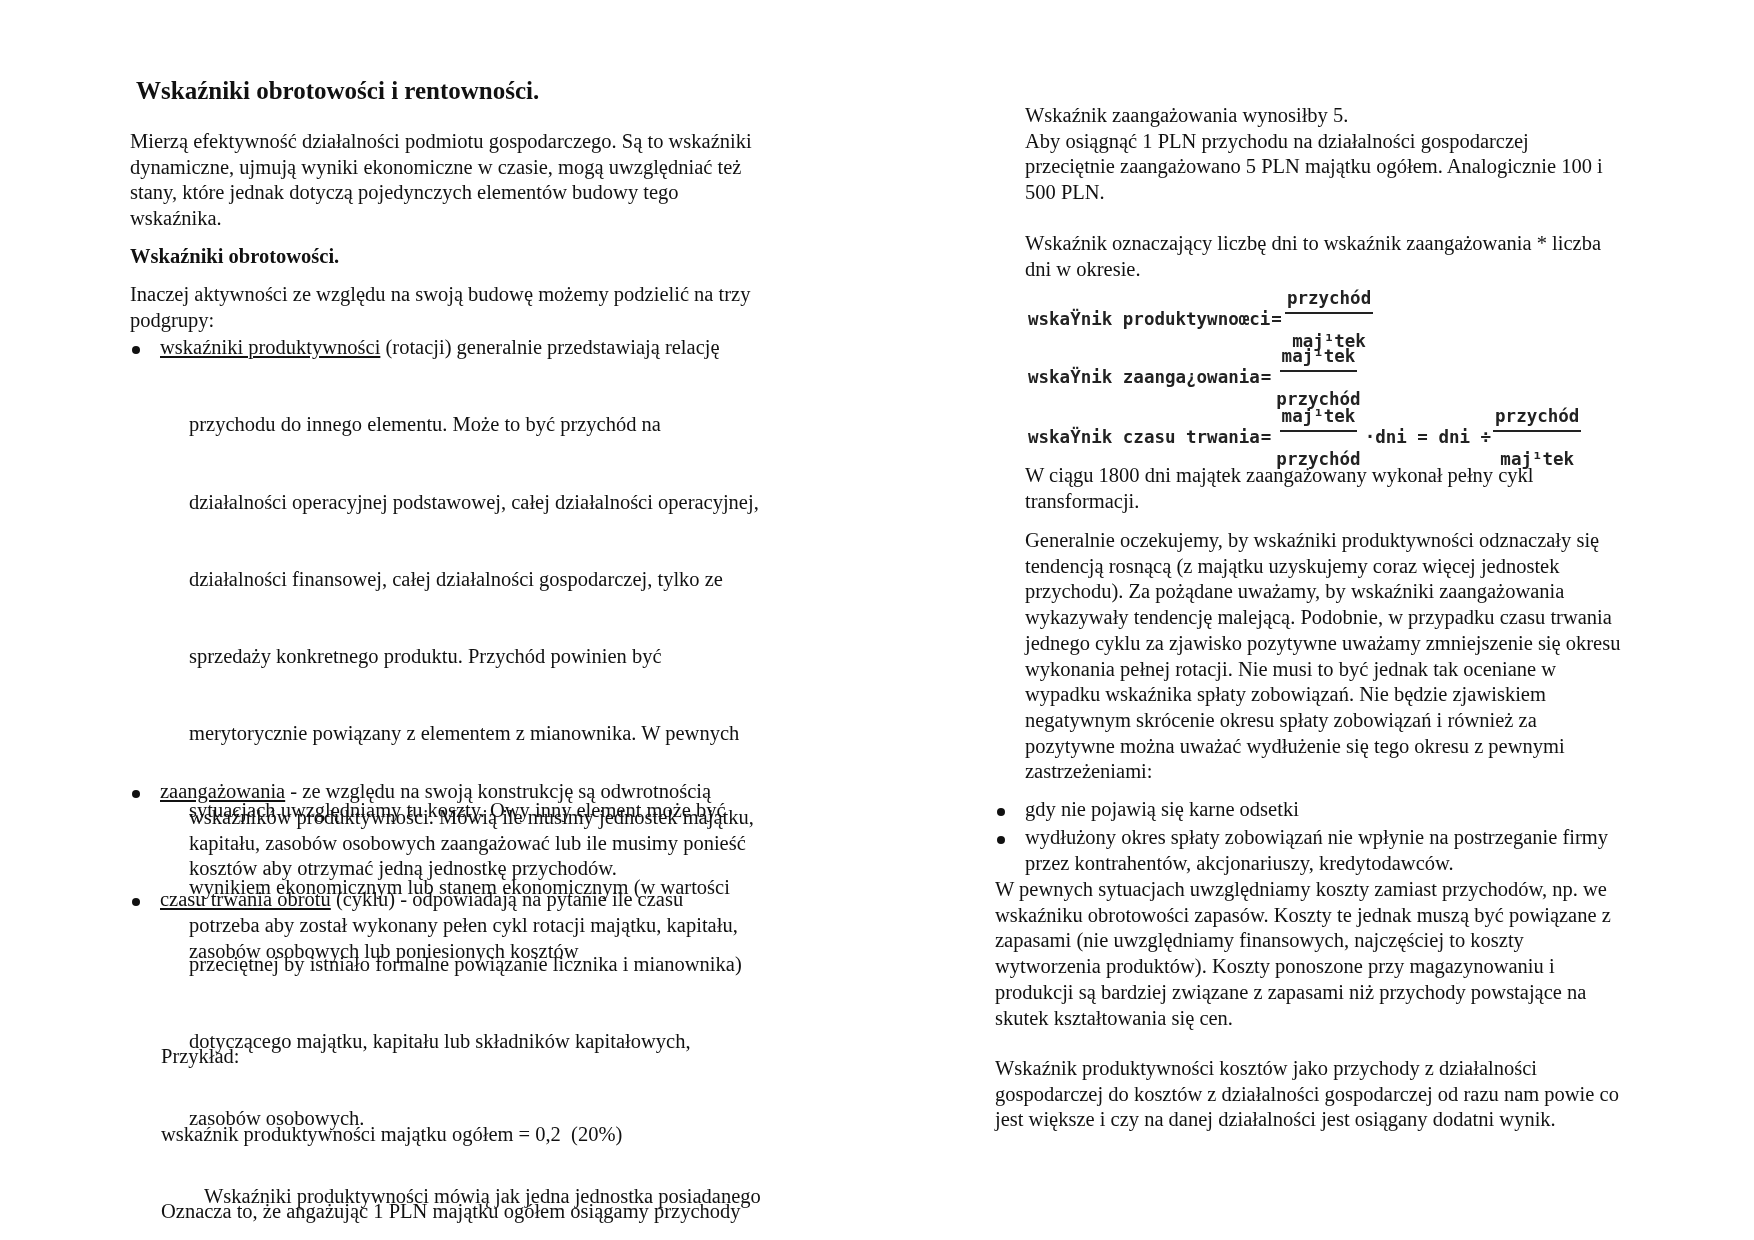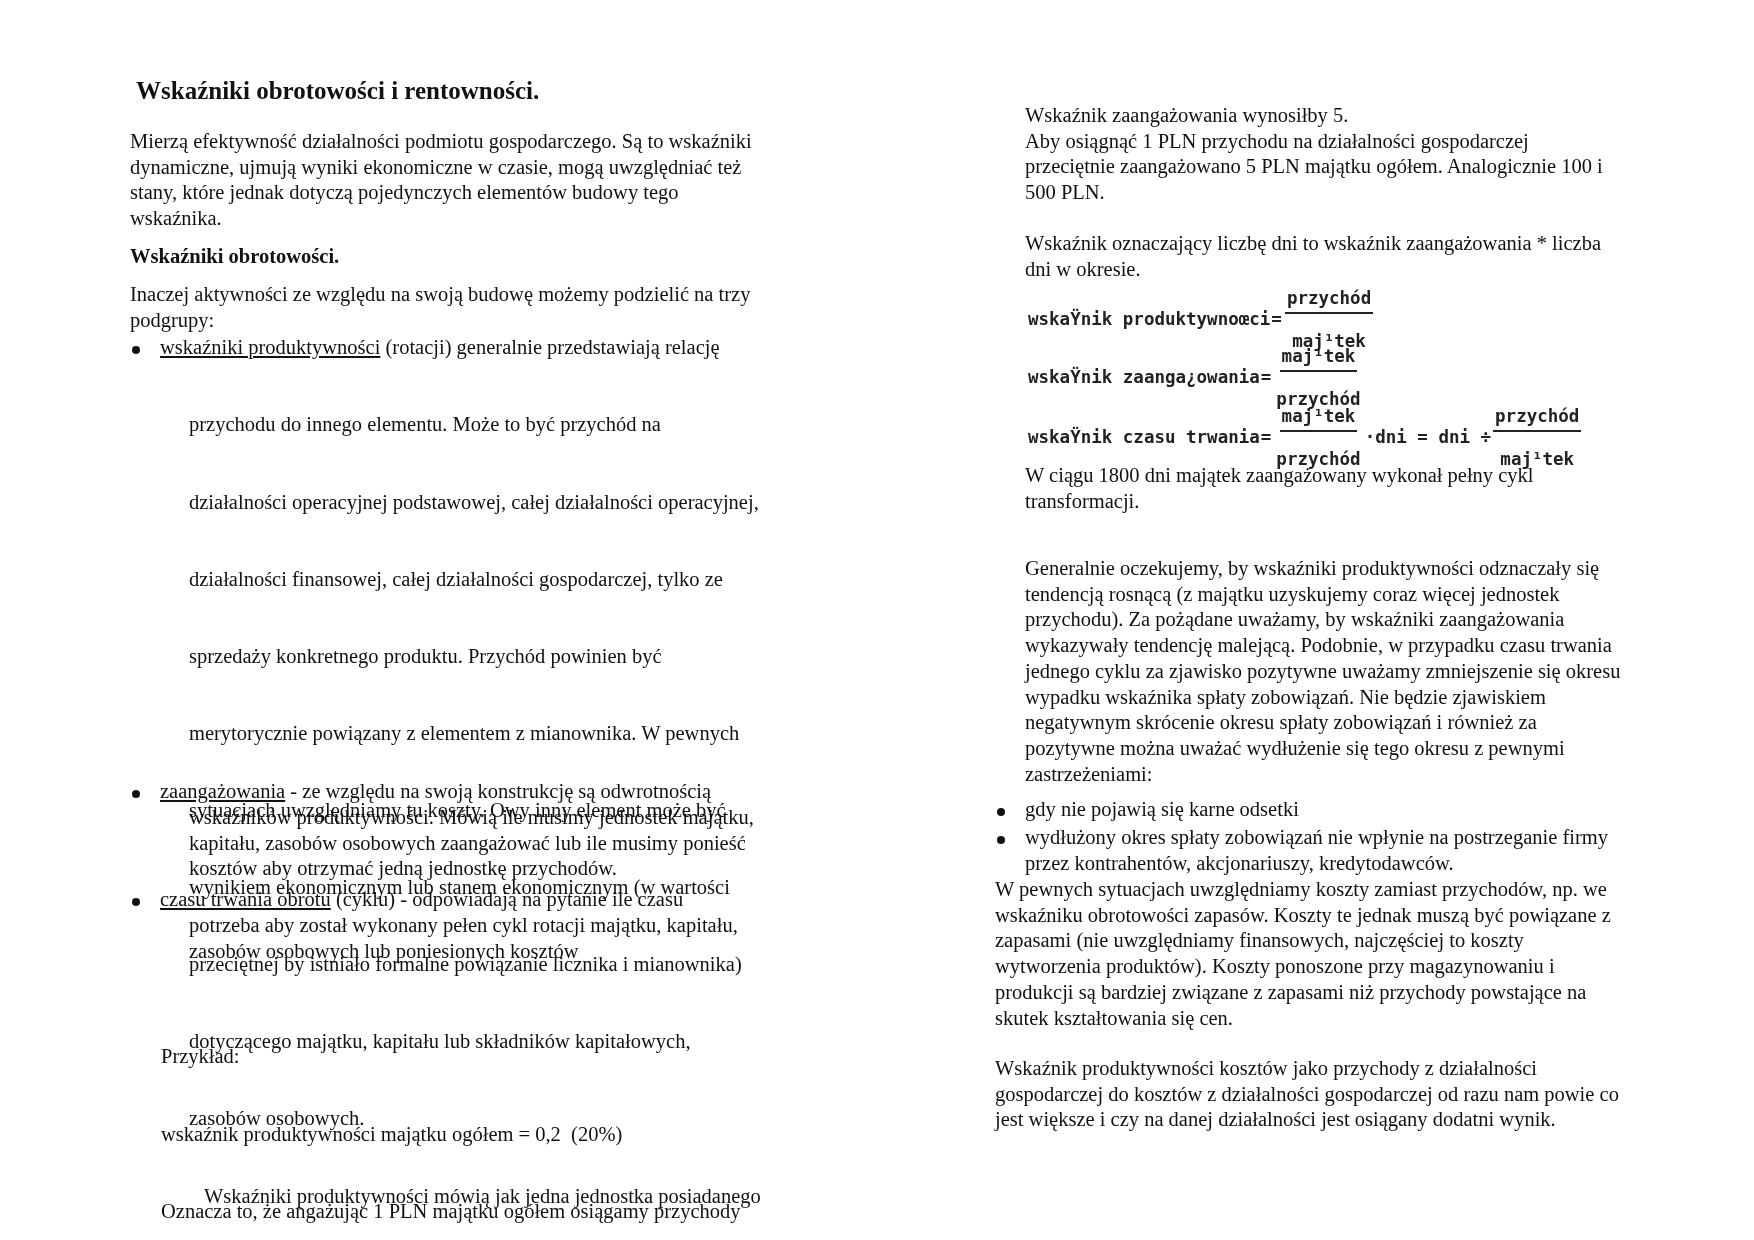--- a/index.html
+++ b/index.html
@@ -182,26 +182,27 @@
       <span class="num">przychód</span>
       <span class="den">maj¹tek</span>
     </span>
   </div>
 
   <div class="abs" style="left:1025px; top:463px;">
     <p>W ciągu 1800 dni majątek zaangażowany wykonał pełny cykl</p>
     <p>transformacji.</p>
   </div>
 
-  <div class="abs" style="left:1025px; top:556px;">
+  <div class="abs" style="left:1025px; top:528px;">
     <p>Generalnie oczekujemy, by wskaźniki produktywności odznaczały się</p>
     <p>tendencją rosnącą (z majątku uzyskujemy coraz więcej jednostek</p>
     <p>przychodu). Za pożądane uważamy, by wskaźniki zaangażowania</p>
     <p>wykazywały tendencję malejącą. Podobnie, w przypadku czasu trwania</p>
     <p>jednego cyklu za zjawisko pozytywne uważamy zmniejszenie się okresu</p>
+    <p>wykonania pełnej rotacji. Nie musi to być jednak tak oceniane w</p>
     <p>wypadku wskaźnika spłaty zobowiązań. Nie będzie zjawiskiem</p>
     <p>negatywnym skrócenie okresu spłaty zobowiązań i również za</p>
     <p>pozytywne można uważać wydłużenie się tego okresu z pewnymi</p>
     <p>zastrzeżeniami:</p>
   </div>
 
   <div class="bullet-dot" style="left:997px; top:808px;"></div>
   <div class="abs" style="left:1025px; top:797px;">
     <p>gdy nie pojawią się karne odsetki</p>
   </div>

